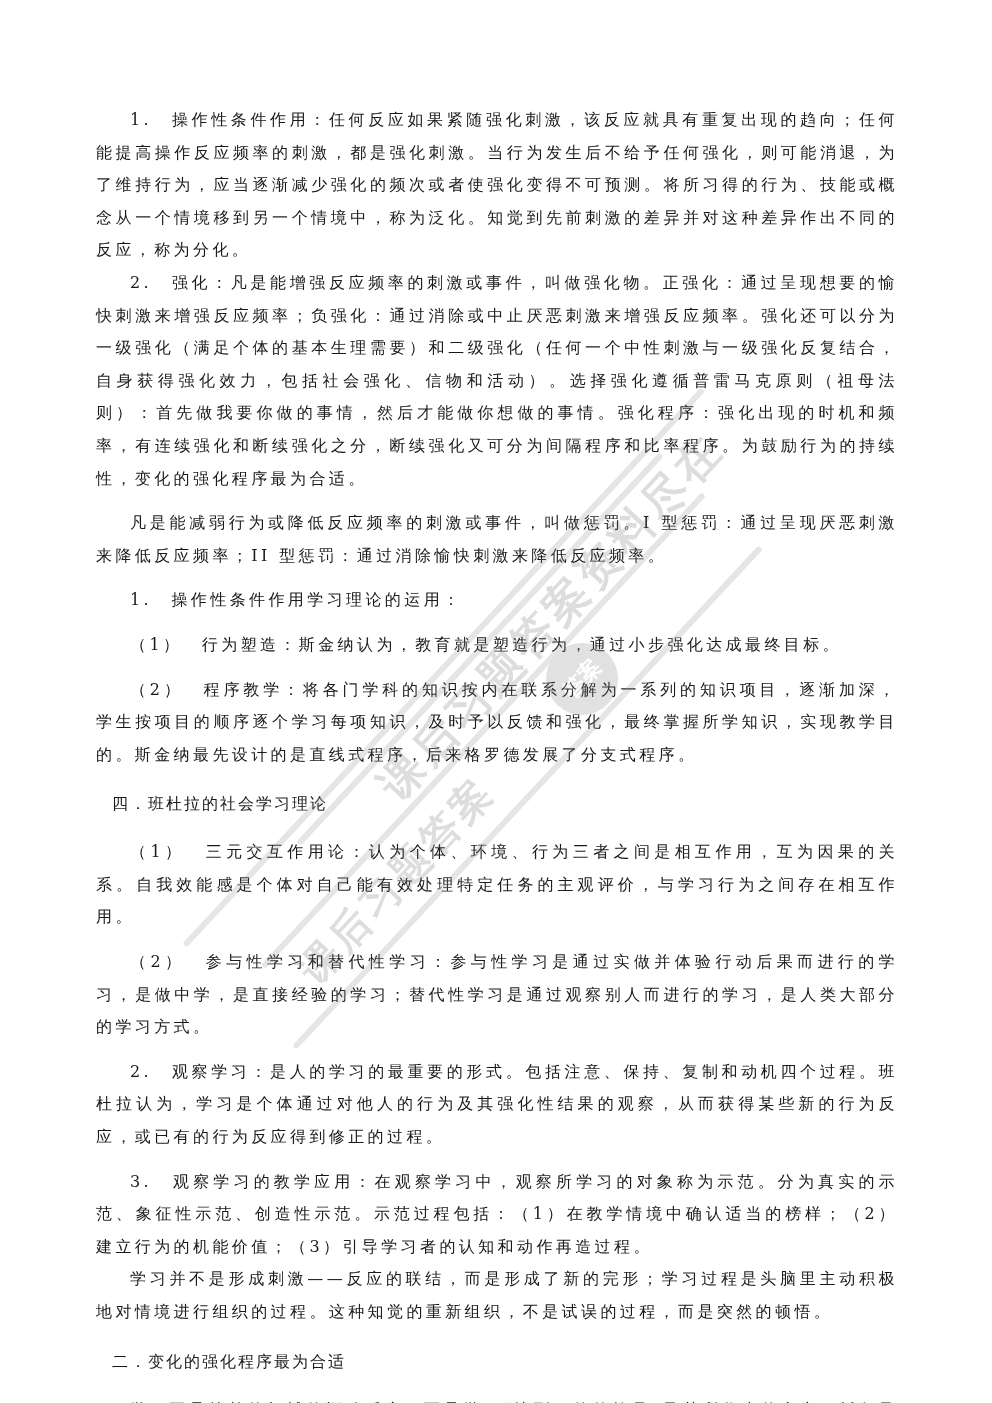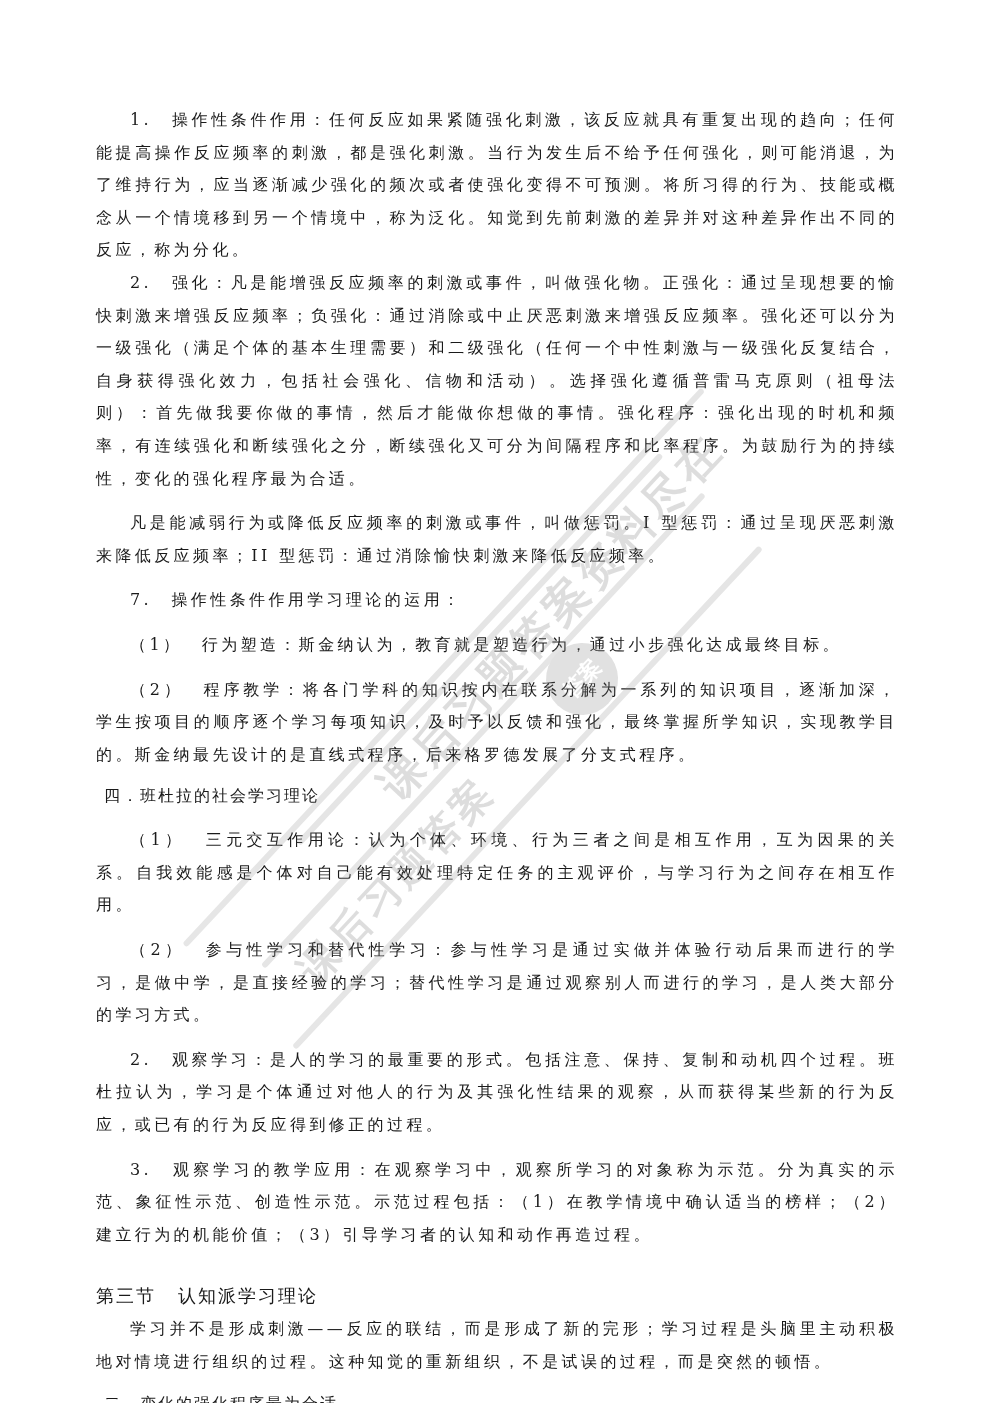--- a/index.html
+++ b/index.html
@@ -28,21 +28,21 @@
       text-align-last: left;
       letter-spacing: 3.4px;
       margin: 0;
     }
     .indent { text-indent: 34px; }
     .gap-s { margin-top: 12px; }
     .h-sub {
       font-size: 16px;
       line-height: 33px;
       letter-spacing: 2px;
-      margin: 8px;
+      margin: 16px;
     }
     .h-section {
       font-size: 18px;
       line-height: 34px;
       letter-spacing: 2px;
       margin: 28px 0 0 0;
     }
     .h-section .sp { display: inline-block; width: 22px; }
 
     
@@ -92,32 +92,29 @@
       justify-content: center;
     }
   </style>
 </head>
 <body>
 
 <div class="page">
   <p class="p indent">1.　操作性条件作用：任何反应如果紧随强化刺激，该反应就具有重复出现的趋向；任何能提高操作反应频率的刺激，都是强化刺激。当行为发生后不给予任何强化，则可能消退，为了维持行为，应当逐渐减少强化的频次或者使强化变得不可预测。将所习得的行为、技能或概念从一个情境移到另一个情境中，称为泛化。知觉到先前刺激的差异并对这种差异作出不同的反应，称为分化。</p>
   <p class="p indent">2.　强化：凡是能增强反应频率的刺激或事件，叫做强化物。正强化：通过呈现想要的愉快刺激来增强反应频率；负强化：通过消除或中止厌恶刺激来增强反应频率。强化还可以分为一级强化（满足个体的基本生理需要）和二级强化（任何一个中性刺激与一级强化反复结合，自身获得强化效力，包括社会强化、信物和活动）。选择强化遵循普雷马克原则（祖母法则）：首先做我要你做的事情，然后才能做你想做的事情。强化程序：强化出现的时机和频率，有连续强化和断续强化之分，断续强化又可分为间隔程序和比率程序。为鼓励行为的持续性，变化的强化程序最为合适。</p>
   <p class="p indent gap-s">凡是能减弱行为或降低反应频率的刺激或事件，叫做惩罚。I 型惩罚：通过呈现厌恶刺激来降低反应频率；II 型惩罚：通过消除愉快刺激来降低反应频率。</p>
-  <p class="p indent gap-s">7.　操作性条件作用学习理论的运用：</p>
+  <p class="p indent gap-s">1.　操作性条件作用学习理论的运用：</p>
   <p class="p indent gap-s">（1）　行为塑造：斯金纳认为，教育就是塑造行为，通过小步强化达成最终目标。</p>
   <p class="p indent gap-s">（2）　程序教学：将各门学科的知识按内在联系分解为一系列的知识项目，逐渐加深，学生按项目的顺序逐个学习每项知识，及时予以反馈和强化，最终掌握所学知识，实现教学目的。斯金纳最先设计的是直线式程序，后来格罗德发展了分支式程序。</p>
   <p class="h-sub">四．班杜拉的社会学习理论</p>
   <p class="p indent gap-s">（1）　三元交互作用论：认为个体、环境、行为三者之间是相互作用，互为因果的关系。自我效能感是个体对自己能有效处理特定任务的主观评价，与学习行为之间存在相互作用。</p>
   <p class="p indent gap-s">（2）　参与性学习和替代性学习：参与性学习是通过实做并体验行动后果而进行的学习，是做中学，是直接经验的学习；替代性学习是通过观察别人而进行的学习，是人类大部分的学习方式。</p>
   <p class="p indent gap-s">2.　观察学习：是人的学习的最重要的形式。包括注意、保持、复制和动机四个过程。班杜拉认为，学习是个体通过对他人的行为及其强化性结果的观察，从而获得某些新的行为反应，或已有的行为反应得到修正的过程。</p>
   <p class="p indent gap-s">3.　观察学习的教学应用：在观察学习中，观察所学习的对象称为示范。分为真实的示范、象征性示范、创造性示范。示范过程包括：（1）在教学情境中确认适当的榜样；（2）建立行为的机能价值；（3）引导学习者的认知和动作再造过程。</p>
 
-  <p class="h-section">
-    <span>第三节</span><span class="sp"></span><span>认知派学习理论</span>
-  </p>
   <p class="p indent">学习并不是形成刺激——反应的联结，而是形成了新的完形；学习过程是头脑里主动积极地对情境进行组织的过程。这种知觉的重新组织，不是试误的过程，而是突然的顿悟。</p>
   <p class="h-sub">二．变化的强化程序最为合适</p>
   <p class="p indent">学习不是简单的机械的运动反应，而是学习“达到目的的符号”及其所代表的意义。托尔曼认为，学</p>
 </div>
 
 <div class="watermark">
   <div class="wm-band" style="top:0px;"></div>
   <div class="wm-band" style="top:14px; width:70%; left:20%;"></div>
   <div class="wm-text top">课后习题答案资料尽在</div>
   <div class="wm-band" style="top:72px; width:85%; left:5%;"></div>

